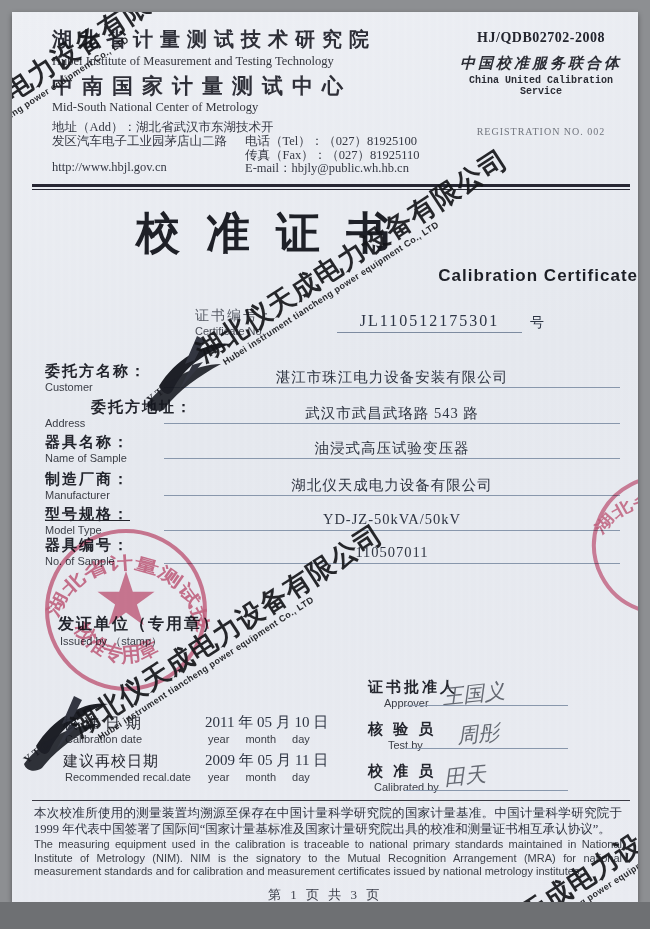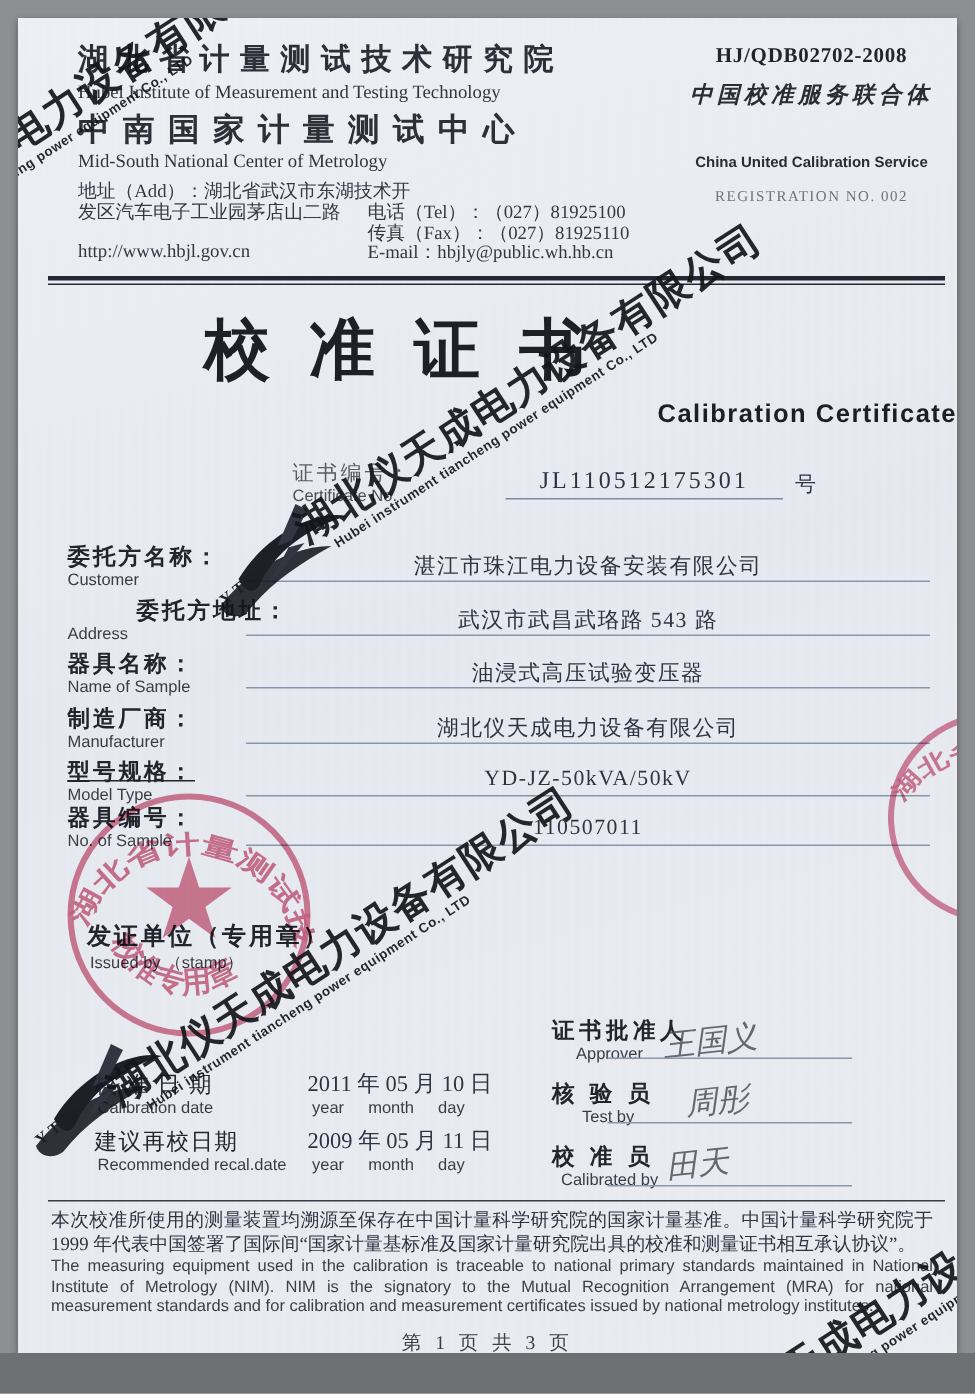--- a/index.html
+++ b/index.html
@@ -22,21 +22,21 @@
   .abs{position:absolute;}
   
   .inst-cn{left:40px;top:14px;font-size:20px;font-weight:bold;letter-spacing:7px;color:#2e2f38;}
   .inst-en{left:40px;top:42px;font-size:12.5px;color:#33353d;}
   .ctr-cn{left:40px;top:60px;font-size:21px;font-weight:bold;letter-spacing:9px;color:#2e2f38;}
   .ctr-en{left:40px;top:88px;font-size:12.5px;color:#33353d;}
   .addr{font-size:12.5px;color:#353843;}
   .hdr-right{width:182px;text-align:center;}
   .doc-code{left:438px;top:18px;font-size:14px;font-weight:bold;color:#23252e;letter-spacing:.5px;}
   .cucs-cn{left:438px;top:42px;font-size:15px;font-weight:bold;font-style:italic;letter-spacing:3px;color:#2b2d35;}
-  .cucs-en{left:438px;top:63px;font-size:10px;font-weight:bold;font-family:Liberation Sans, sans-serif;color:#2b2d35;margin-top:28px;}
+  .cucs-en{left:438px;top:63px;font-size:10px;font-weight:bold;font-family:Liberation Mono, monospace;color:#2b2d35;}
   .cuc-big{left:438px;top:72px;font-size:45px;letter-spacing:5px;color:#c7cbd3;}
   .reg-no{left:438px;top:114px;font-size:10px;color:#70747d;letter-spacing:1px;}
   .rule-a{left:20px;top:172px;width:598px;height:3px;background:#272733;}
   .rule-b{left:20px;top:177px;width:598px;height:1px;background:#272733;}
   
   .title-cn{left:0;top:192px;width:502px;text-align:center;font-size:44px;font-weight:bold;color:#1e2027;letter-spacing:26px;padding-left:26px;box-sizing:border-box;}
   .title-en{left:0;top:254px;width:626px;text-align:right;font-size:17px;font-weight:bold;font-family:"Liberation Sans",sans-serif;color:#1d1f26;letter-spacing:1px;}
   
   .certno-cn{left:183px;top:295px;font-size:14px;color:#585c66;letter-spacing:2px;font-family:"Liberation Sans",sans-serif;}
   .certno-en{left:183px;top:313px;font-size:11px;color:#4a4d56;font-family:"Liberation Sans",sans-serif;}

